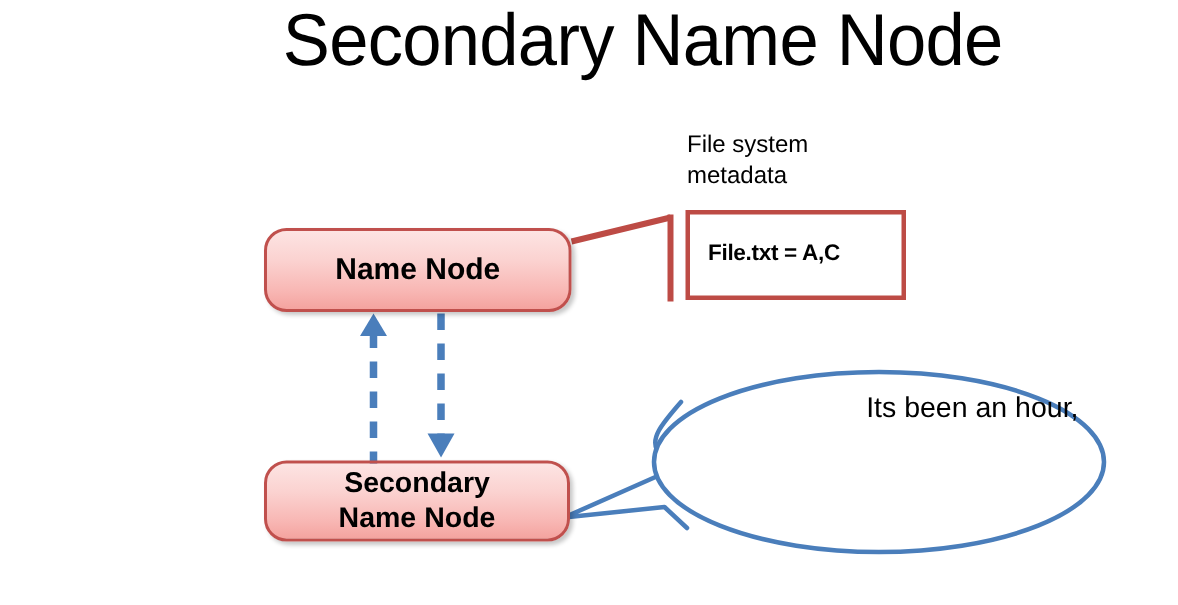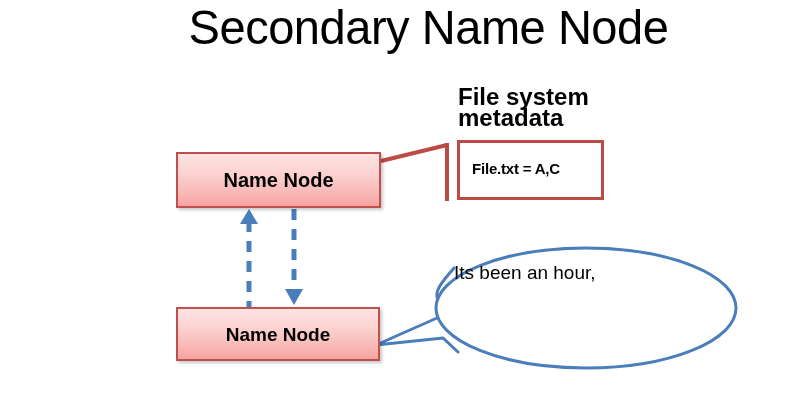--- a/index.html
+++ b/index.html
@@ -35,21 +35,21 @@
     white-space: nowrap;
     transform: scaleX(0.96);
     transform-origin: 50% 50%;
   }
 
   
   .node-box {
     position: absolute;
     box-sizing: border-box;
     border: 2px solid #c0504d;
-    border-radius: 0;
+    border-radius: 15px;
     background: linear-gradient(to bottom, #fde4e3 0%, #fbd2d0 38%, #f8b6b3 78%, #f4a39f 100%);
     box-shadow: 2px 2px 3px rgba(0,0,0,0.22);
     display: flex;
     align-items: center;
     justify-content: center;
     text-align: center;
     font-family: "Liberation Sans", sans-serif;
     font-weight: bold;
     color: #000000;
     z-index: 5;
@@ -71,22 +71,22 @@
   }
   .node-label-2 { display: block; }
 
   
   .fs-caption {
     position: absolute;
     left: 422px;
     top: 86px;
     width: 140px;
     font-family: "Liberation Sans", sans-serif;
-    font-size: 24px;
-    font-weight: 700;
+    font-size: 16px;
+    font-weight: 400;
     line-height: 21px;
     color: #000000;
   }
 
   
   #metadata-box {
     position: absolute;
     left: 421px;
     top: 140px;
     width: 147px;
@@ -116,21 +116,21 @@
     top: 240px;
     width: 380px;
     height: 140px;
     z-index: 3;
   }
   #bubble-text {
     position: absolute;
     left: 418px;
     top: 258px;
     width: 265px;
-    text-align: left;
+    text-align: right;
     font-family: "Liberation Sans", sans-serif;
     font-size: 19px;
     font-weight: 400;
     line-height: 29px;
     color: #000000;
     z-index: 6;
   }
 
   
   #connector-layer {
@@ -185,20 +185,21 @@
     <span>Its been an hour,</span><br>
     <br>
   </div>
 
   <div id="name-node-box" class="node-box">
     <span>Name Node</span>
   </div>
 
   <div id="secondary-node-box" class="node-box">
     <span>
+      <span class="node-label-2">Secondary</span>
       <span class="node-label-2">Name Node</span>
     </span>
   </div>
 
   <div class="fs-caption">File system metadata</div>
 
   <div id="metadata-box">
     <div id="metadata-text">File.txt = A,C</div>
   </div>
 

